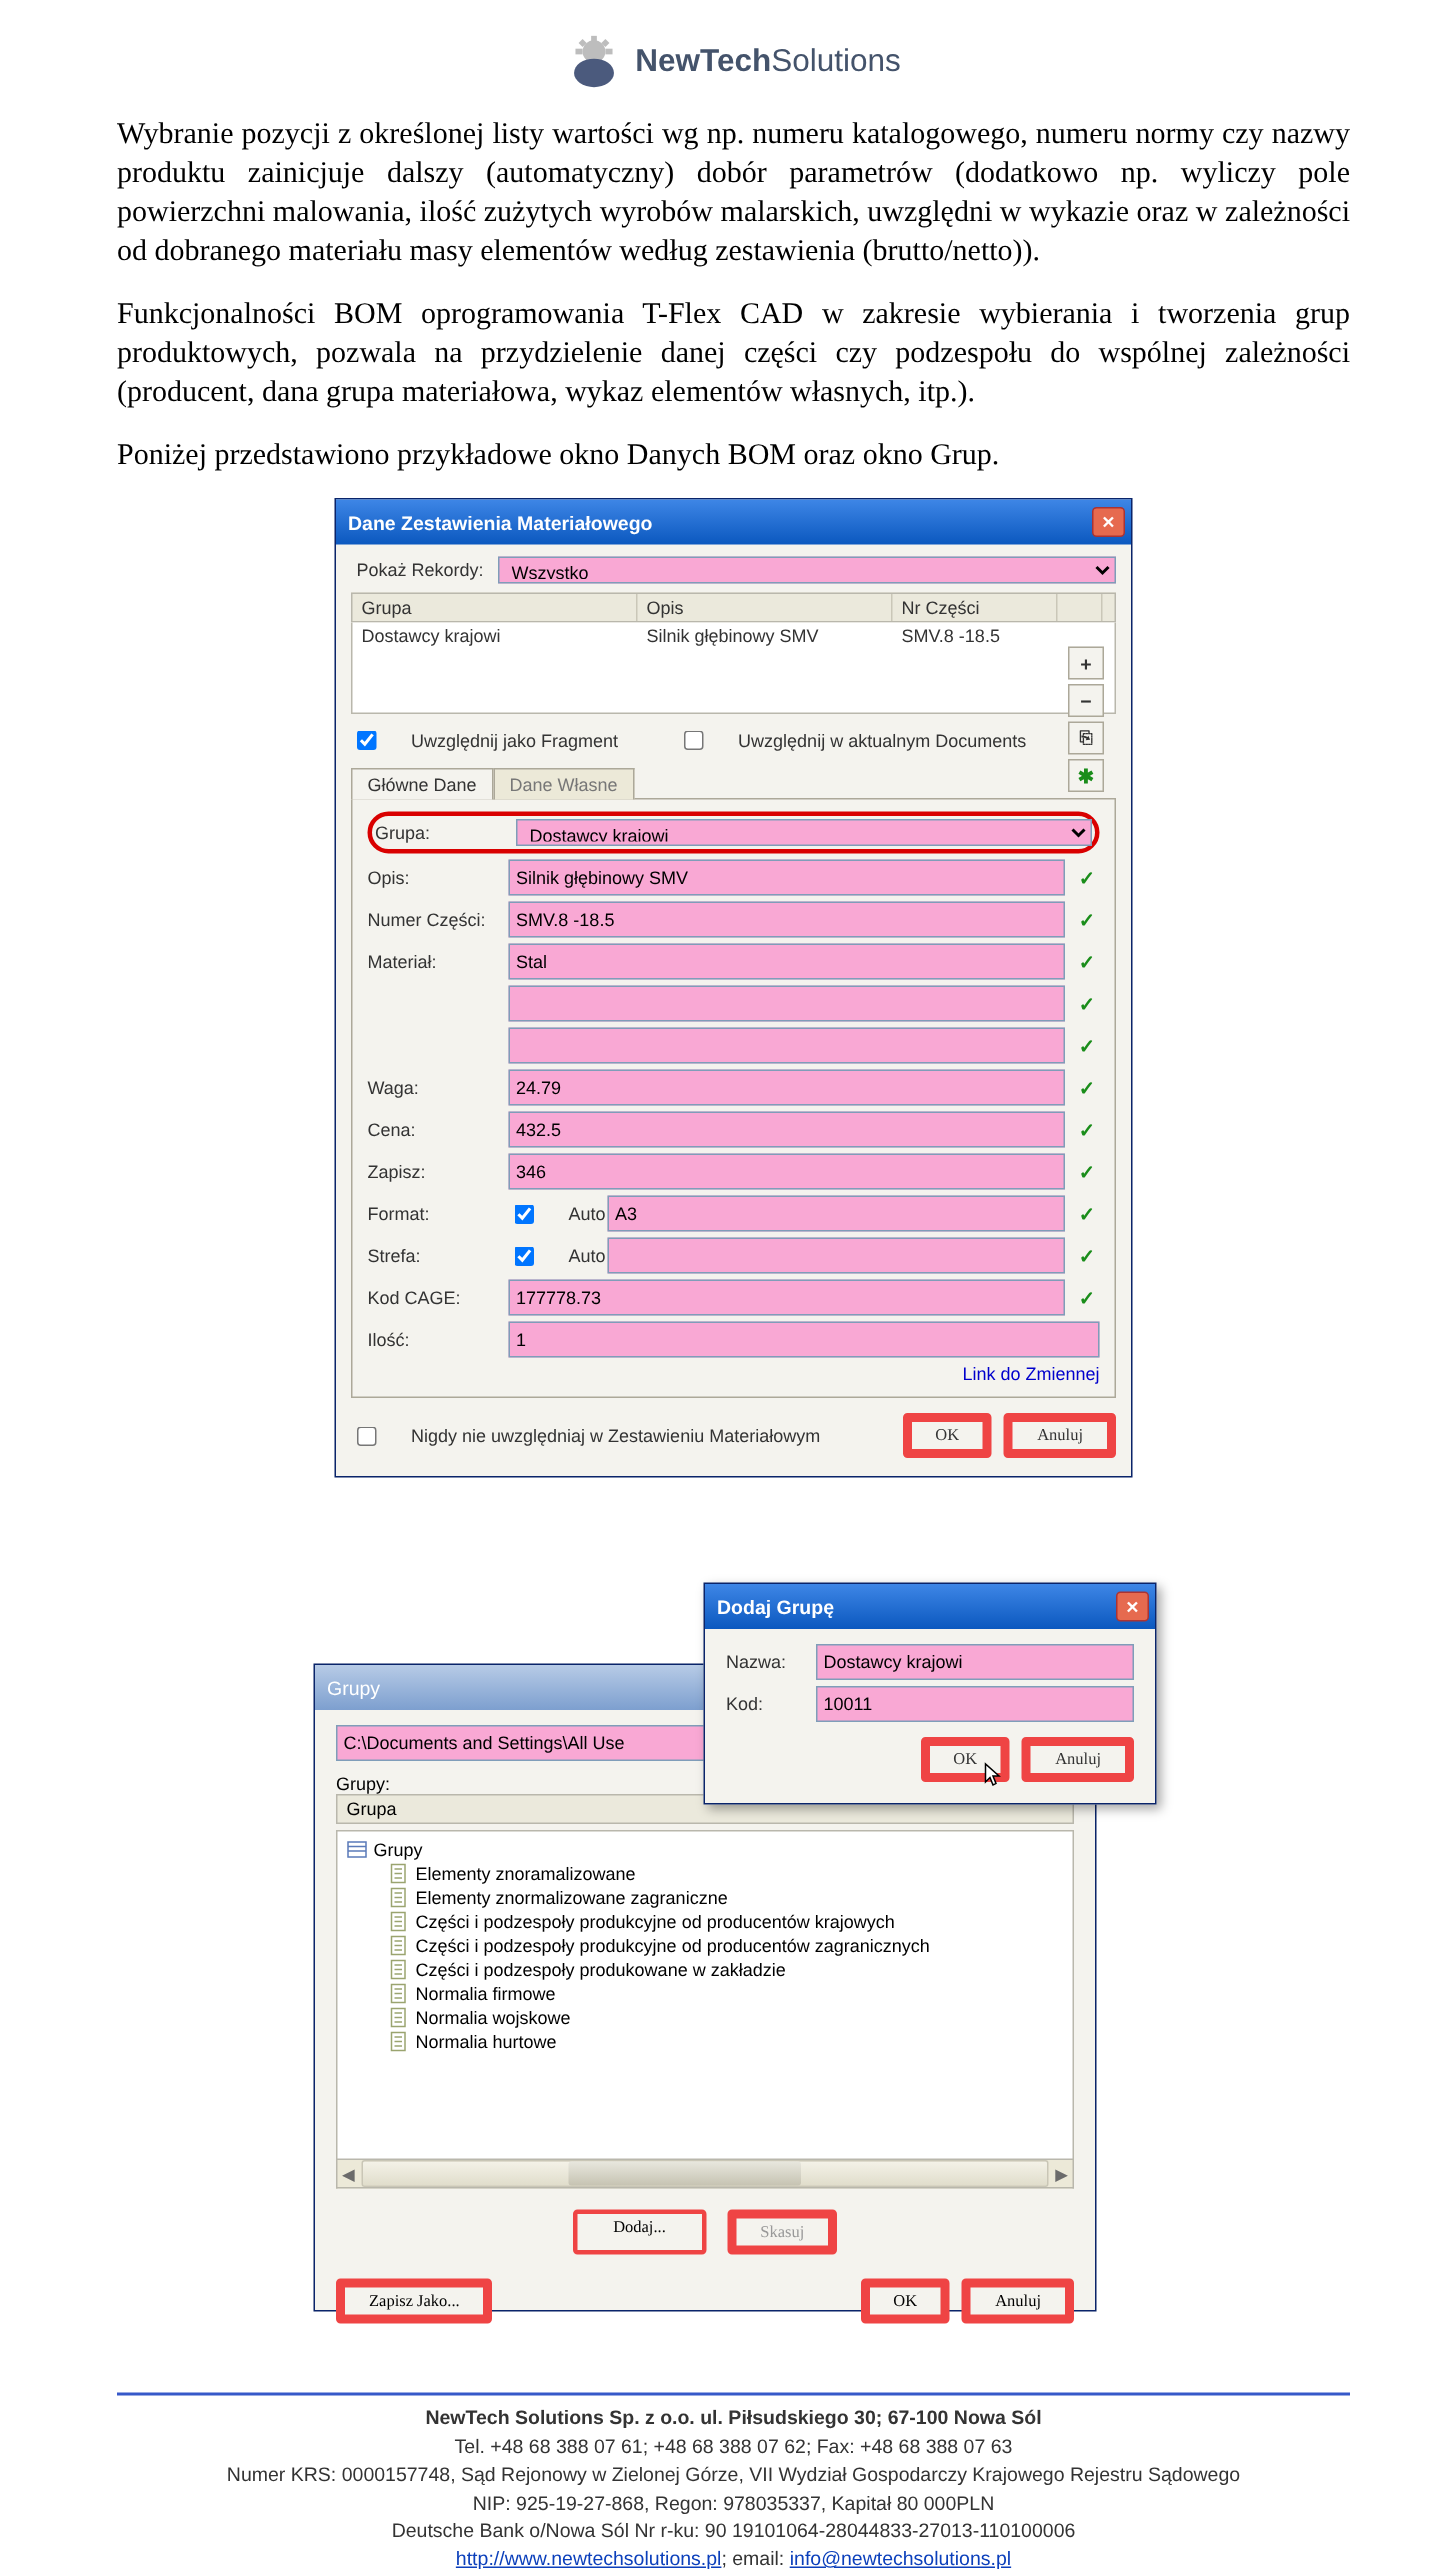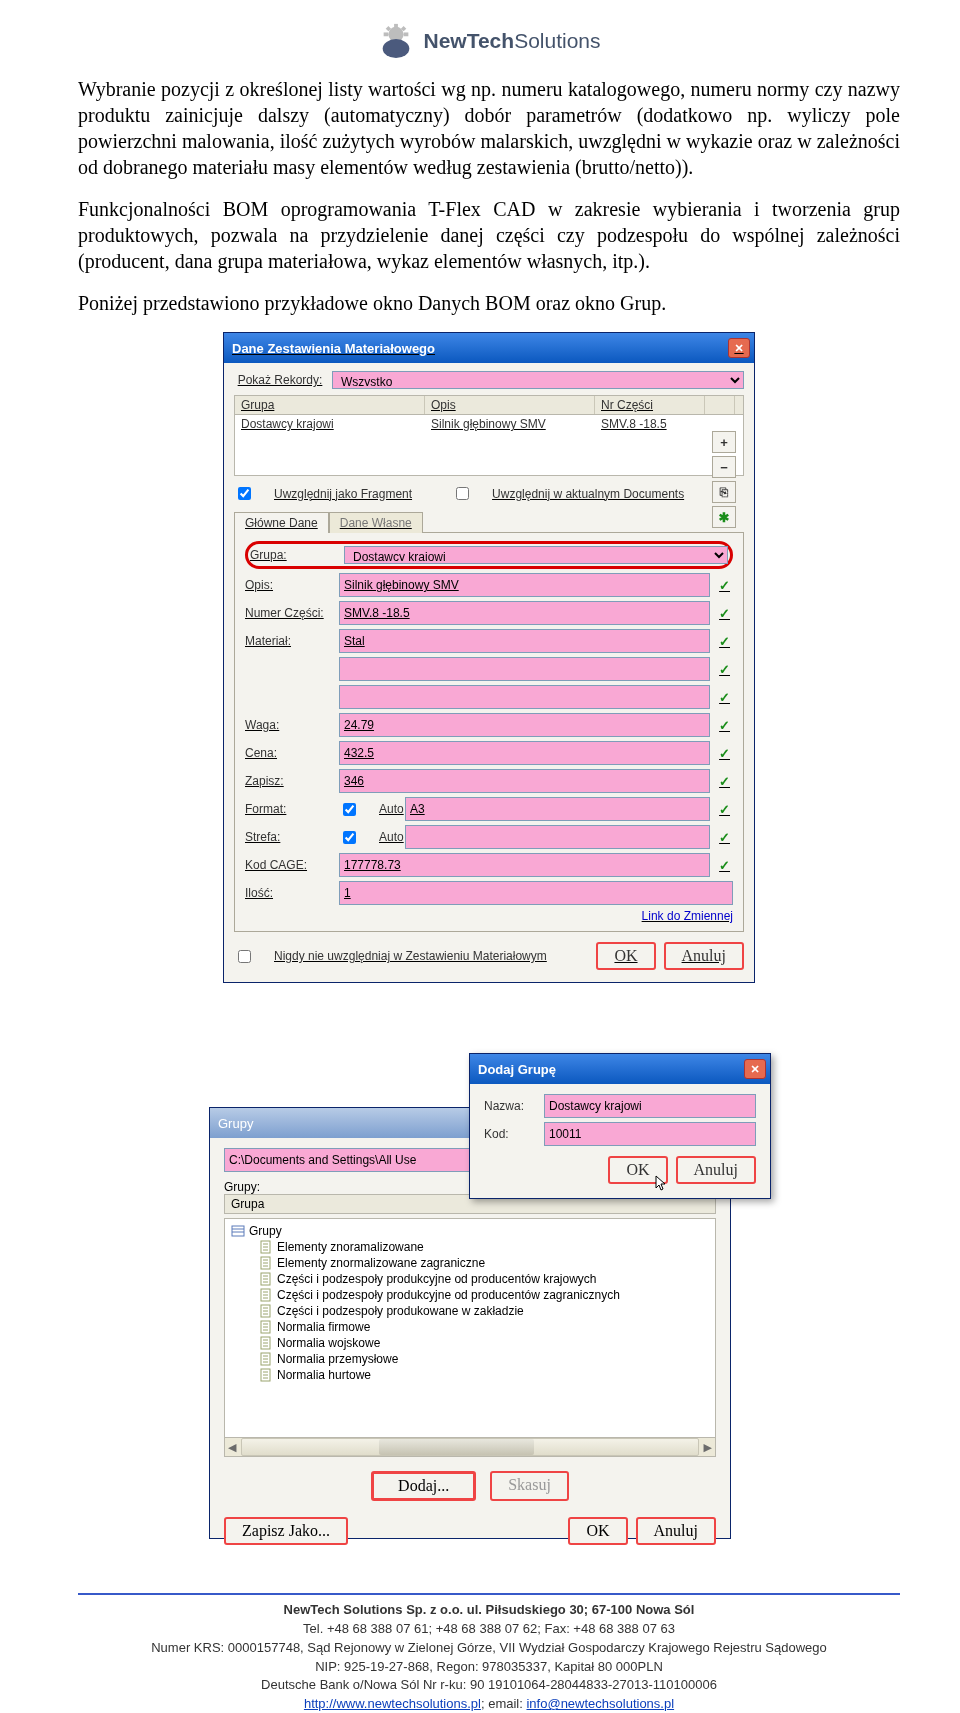--- a/index.html
+++ b/index.html
@@ -31,21 +31,20 @@
   }
   .logo-text .bold{font-weight:700;}
   .para{
     text-align:justify;
     margin:0 0 16px;
     line-height:1.3;
   }
   .screens{
     display:flex;flex-direction:column;align-items:center;gap:70px;
     margin-top:6px;
-    text-decoration:underline;
   }
   .dlg{
     background:#f4f3ee;border:1px solid #0a246a;
     font-family:Tahoma,sans-serif;font-size:12px;color:#333;
     width:530px;
   }
   .dlg-title{
     background:linear-gradient(to bottom,#3e86e6 0%,#0b58bf 100%);
     color:#fff;font-weight:700;display:flex;align-items:center;
     justify-content:space-between;padding:4px 4px 4px 8px;height:22px;
@@ -94,22 +93,22 @@
   .tab-body{
     border:1px solid #aca899;background:#f4f3ee;padding:8px 10px;
   }
   .form-row{
     display:flex;align-items:center;gap:6px;margin-bottom:4px;
   }
   .form-row .flbl{width:88px;}
   .form-row input[type=text]{flex:1;}
   .redhl{border:3px solid #d90000;border-radius:14px;padding:2px;}
   .btn{
-    border:2px solid #ef4444;background:#f4f3ee;padding:3px 16px;
-    border-radius:3px;font-family:Tahoma;font-size:16px;display:inline-block;
+    border:6px solid #ef4444;background:#f4f3ee;padding:3px 16px;
+    border-radius:3px;font-family:Tahoma;font-size:11px;display:inline-block;
   }
   .btn-row{display:flex;justify-content:flex-end;gap:8px;margin-top:10px;}
   .green-chk{color:#1a8d1a;font-weight:700;font-size:13px;padding:0 3px;}
   
   
   .grp-stack{position:relative;width:560px;height:500px;}
   .grp-back{
     position:absolute;left:0;top:54px;width:520px;height:430px;
     background:#f4f3ee;border:1px solid #0a246a;
     font-family:Tahoma,sans-serif;font-size:12px;
@@ -400,29 +399,20 @@
                   </svg>
                   <span>Normalia wojskowe</span>
                 </div>
                 <div class="tree-item">
                   <svg class="tree-icon" viewBox="0 0 14 14">
                     <rect x="2" y="1" width="9" height="12" fill="#fff" stroke="#9aa46f"></rect>
                     <line x1="4" y1="4" x2="9" y2="4" stroke="#9aa46f"></line>
                     <line x1="4" y1="7" x2="9" y2="7" stroke="#9aa46f"></line>
                     <line x1="4" y1="10" x2="9" y2="10" stroke="#9aa46f"></line>
                   </svg>
-                  <span>Normalia przemysłowe</span>
-                </div>
-                <div class="tree-item">
-                  <svg class="tree-icon" viewBox="0 0 14 14">
-                    <rect x="2" y="1" width="9" height="12" fill="#fff" stroke="#9aa46f"></rect>
-                    <line x1="4" y1="4" x2="9" y2="4" stroke="#9aa46f"></line>
-                    <line x1="4" y1="7" x2="9" y2="7" stroke="#9aa46f"></line>
-                    <line x1="4" y1="10" x2="9" y2="10" stroke="#9aa46f"></line>
-                  </svg>
                   <span>Normalia hurtowe</span>
                 </div>
               </div>
           </div>
           <div class="scroll-x">
             <span>◀</span>
             <div class="scroll-bar"></div>
             <span>▶</span>
           </div>
           <div style="display:flex;justify-content:center;gap:14px;margin-top:14px;">

